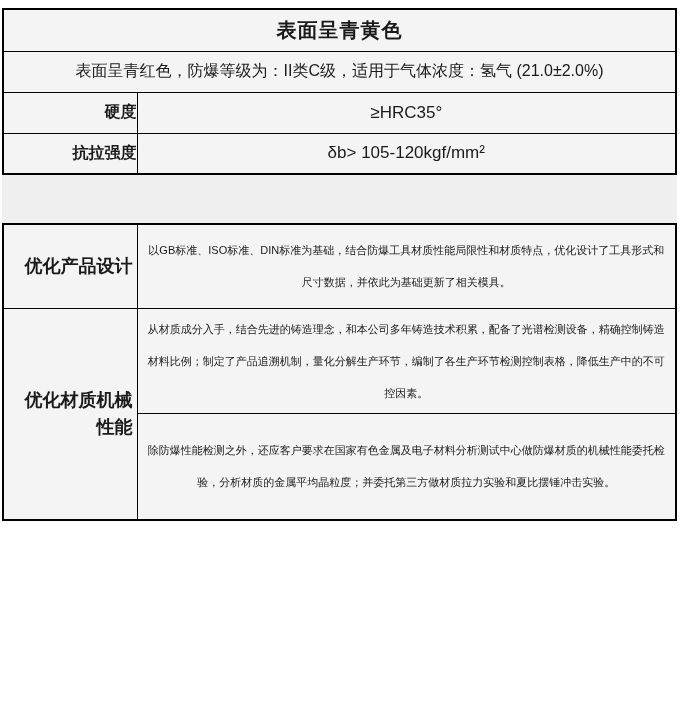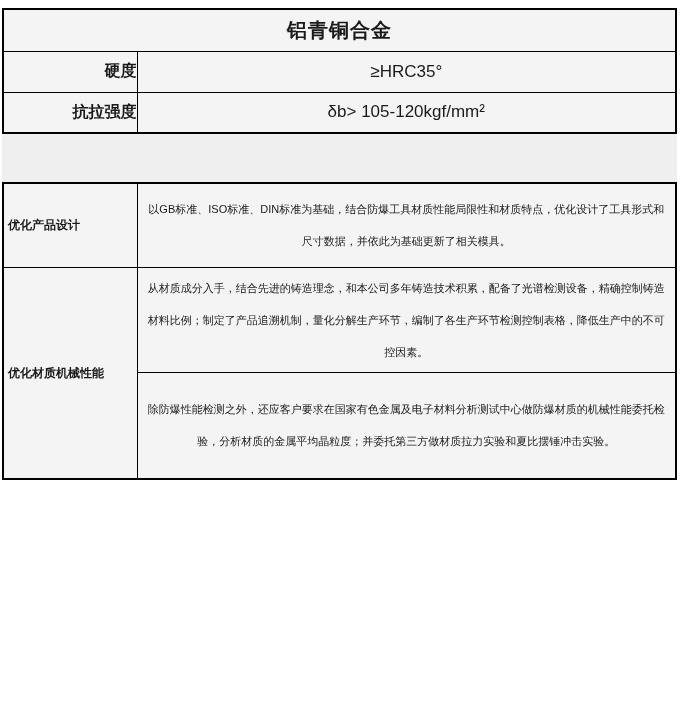--- a/index.html
+++ b/index.html
@@ -56,22 +56,22 @@
     font-size: 17px;
   }
 
   
   .gap { width: 675px; background: #efefef; }
   .gap-small  { height: 20px; }
   .gap-medium { height: 28px; }
 
   
   .proc-label-cell {
-    text-align: left;
-    font-size: 12px;
+    text-align: right;
+    font-size: 18px;
     font-weight: bold;
     padding: 2px 4px;
     line-height: 1.5;
   }
   .proc-text-cell {
     text-align: center;
     font-size: 11px;
     line-height: 32px;
     padding: 4px 8px;
   }
@@ -85,21 +85,24 @@
 <div class="page">
   <div class="content">
 
     <table>
       <colgroup>
           <col class="label-col">
           <col>
         </colgroup>
       <tbody>
           <tr>
-        <td colspan="2" class="spec-title-cell">铝青铜合金</td>
+        <td colspan="2" class="spec-title-cell">表面呈青黄色</td>
+      </tr>
+      <tr>
+        <td colspan="2" class="spec-desc-cell">表面呈青红色，防爆等级为：II类C级，适用于气体浓度：氢气 (21.0±2.0%)</td>
       </tr>
       <tr>
         <td class="spec-label-cell">硬度</td>
         <td class="spec-value-cell">≥HRC35°</td>
       </tr>
       <tr>
         <td class="spec-label-cell">抗拉强度</td>
         <td class="spec-value-cell">δb&gt; 105-120kgf/mm²</td>
       </tr>
     </tbody>

